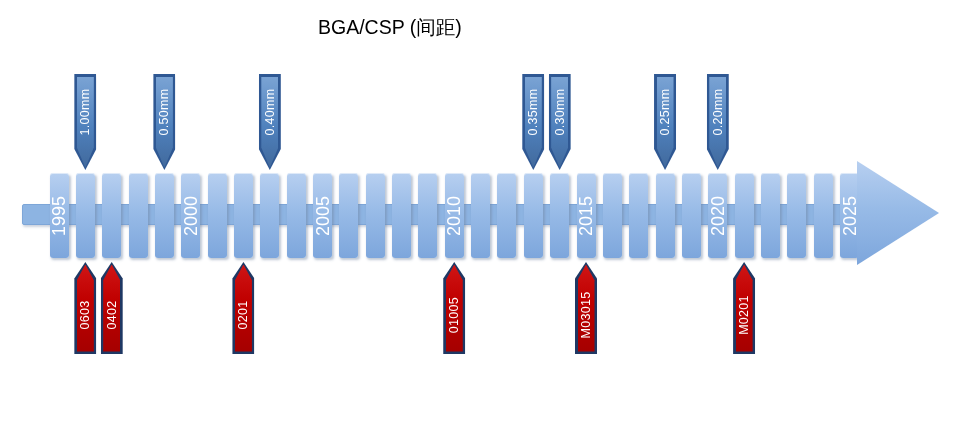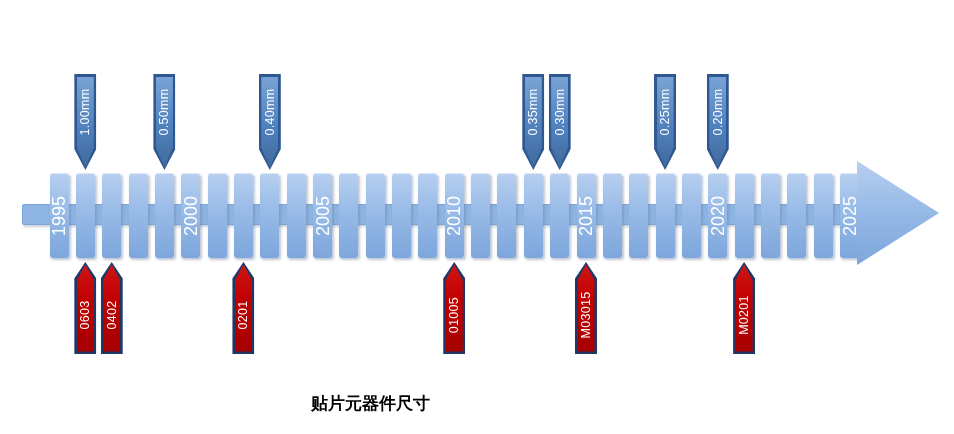--- a/index.html
+++ b/index.html
@@ -61,20 +61,21 @@
   }
   .year { font-size:18px; }
   .mlabel { font-size:12.5px; color:var(--marker-text); letter-spacing:.3px; }
   .pitch .vtext { top:39%; }
   .comp  .vtext { top:58%; }
 </style>
 </head>
 <body>
 
 <div id="canvas" style="--bar-light: #b7cff0; --bar-mid: #98bbe7; --bar-dark: #7da6dc; --stem: #8db4e2; --stem-border: #7da6d8; --pitch-fill-light: #7aa3d4; --pitch-fill: #4f81bd; --pitch-fill-dark: #41699c; --pitch-border: #2f5893; --component-fill: #c00000; --component-border: #1f3864; --marker-text: #ffffff; --year-text: #ffffff; --title-text: #000000;">
+  <div class="title">BGA/CSP (间距)</div>
   <div class="tl">
       <div class="stem" style="left: 22px; top: 204px; width: 846px; height: 19px;"></div>
       <div class="tick" style="left: 49.5px; top: 173px; width: 19px; height: 85px;">
         <span class="vtext year">1995</span>
       </div>
       <div class="tick" style="left: 75.85px; top: 173px; width: 19px; height: 85px;"></div>
       <div class="tick" style="left: 102.2px; top: 173px; width: 19px; height: 85px;"></div>
       <div class="tick" style="left: 128.55px; top: 173px; width: 19px; height: 85px;"></div>
       <div class="tick" style="left: 154.9px; top: 173px; width: 19px; height: 85px;"></div>
       <div class="tick" style="left: 181.25px; top: 173px; width: 19px; height: 85px;">
@@ -175,14 +176,13 @@
         <div class="marker-inner">
           <span class="vtext mlabel">M03015</span>
         </div>
       </div>
       <div class="marker comp" style="left: 733.1px; top: 262px; width: 22px; height: 92px;">
         <div class="marker-inner">
           <span class="vtext mlabel">M0201</span>
         </div>
       </div>
     </div>
-  <div class="subtitle">贴片元器件尺寸</div>
 </div>
 
 </body></html>

